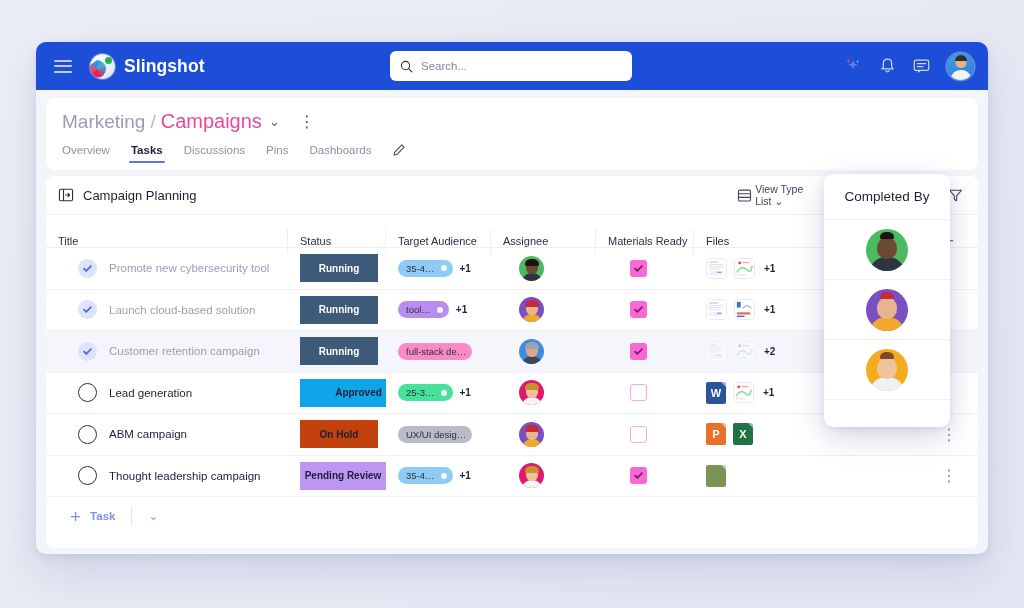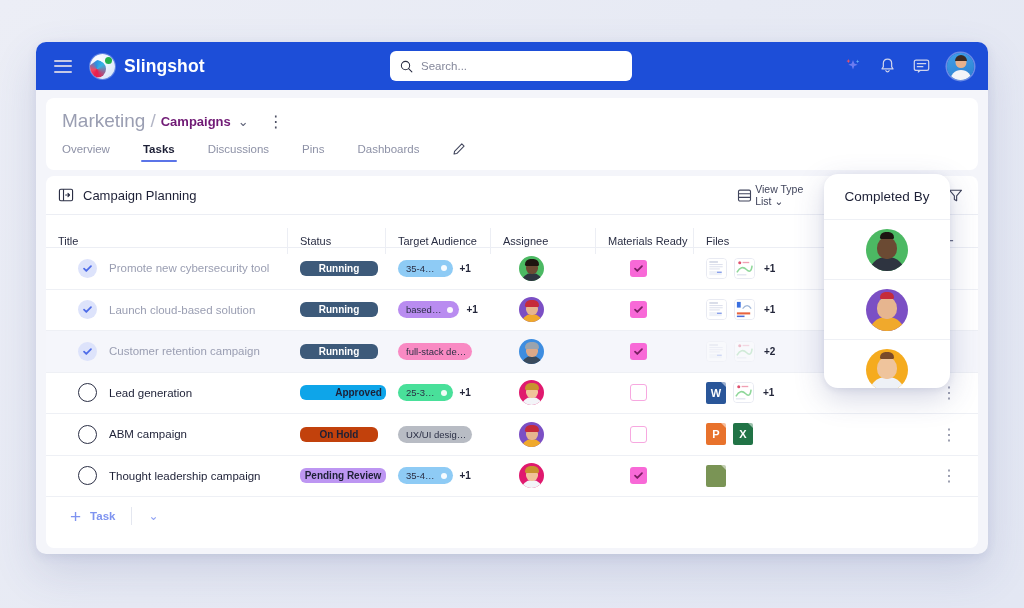--- a/index.html
+++ b/index.html
@@ -84,25 +84,25 @@
     width:22px; height:13px; border-radius:11px 11px 0 0; background:#f2f4f8; }
 
   
   .header-card {
     margin: 8px 10px 0 10px; background:#fff; border-radius: 8px;
     height: 72px; padding: 12px 16px 0 16px; position:relative;
   }
   .crumb-row { display:flex; align-items:center; gap:5px; }
   .crumb-parent { font-size:19px; color:#9a9eb2; font-weight:400; }
   .crumb-sep { font-size:19px; color:#b3b6c6; }
-  .crumb-current { font-size:13px; color:#701a75; font-weight:700; }
+  .crumb-current { font-size:20px; color:#ec4899; font-weight:400; }
   .crumb-caret { color:#5a5e75; font-size: 13px; margin-left:2px; cursor:pointer; }
   .crumb-kebab { margin-left: 14px; color:#4c5064; cursor:pointer; letter-spacing:0; }
 
-  .tabs { display:flex; align-items:flex-end; gap: 33px; margin-top: 10px; }
+  .tabs { display:flex; align-items:flex-end; gap: 21px; margin-top: 10px; }
   .tab { font-size: 11.5px; color:#8d91a6; padding-bottom: 7px; cursor:pointer; position:relative; }
   .tab.active { color:#1d2036; font-weight:700; }
   .tab.active::after {
     content:""; position:absolute; left:-2px; right:-2px; bottom:0; height: 2.5px;
     background:#5b74e8; border-radius:2px;
   }
   .tab-edit { padding-bottom:6px; cursor:pointer; }
 
   
   .table-card {
@@ -163,21 +163,21 @@
   }
   .chk-open {
     width: 19px; height:19px; border-radius:50%; border:1.6px solid #2b2f45;
     flex:none; cursor:pointer;
   }
   .task-name { font-size: 11.5px; color:#1d2036; white-space:nowrap; }
   .task-name.done { color:#9a9eb2; }
 
   .badge {
     display:inline-flex; align-items:center; justify-content:center;
-    height: 15px; min-width: 78px; border-radius: 6px;
+    height: 28px; min-width: 78px; border-radius: 0;
     font-size: 10px; font-weight: 700; padding: 0 9px; white-space:nowrap;
   }
 
   .tag {
     display:inline-flex; align-items:center; gap:6px;
     height: 17px; border-radius: 9px; padding: 0 6px 0 8px;
     font-size: 9.5px; color:#2a2e44; white-space:nowrap; max-width: 74px; overflow:hidden;
   }
   .tag .dot { width:6px; height:6px; border-radius:50%; background:rgba(255,255,255,.92); flex:none; }
   .plusn { font-size: 10px; color:#23263a; font-weight:700; }
@@ -215,22 +215,22 @@
   
   .add-row { height: 38px; display:flex; align-items:center; padding-left: 24px; gap: 0; }
   .add-task { display:flex; align-items:center; gap:9px; color:#7e93f0; cursor:pointer; }
   .add-task .pl { font-size: 19px; line-height:1; font-weight:300; }
   .add-task .lb { font-size: 11.5px; font-weight:700; }
   .add-div { width:1px; height:18px; background:#e4e7f0; margin: 0 16px; }
   .add-caret { color:#8ea0f3; font-size: 12px; cursor:pointer; }
 
   
   .popup {
-    position:absolute; left: 788px; top: 132px; width: 126px; height: 214px;
-    background:#fff; border-radius: 14px;
+    position:absolute; left: 788px; top: 132px; width: 126px; height: 253px;
+    background:#fff; border-radius: 9px;
     box-shadow: 0 10px 30px rgba(60,70,130,.22), 0 2px 6px rgba(60,70,130,.10);
     z-index: 20; overflow:hidden;
   }
   .popup-head {
     height: 46px; display:flex; align-items:center; justify-content:center;
     font-size: 13.5px; color:#1d2036; border-bottom:1px solid #eef0f5;
   }
   .popup-item {
     height: 60px; display:flex; align-items:center; justify-content:center;
     border-bottom:1px solid #eef0f5; cursor:pointer;
@@ -454,21 +454,21 @@
                 <path d="M2.2 6.2 L4.7 8.7 L9.8 3.4" stroke="#4e6ce8" stroke-width="1.9" fill="none" stroke-linecap="round" stroke-linejoin="round"></path>
               </svg>
             </span>
             <span class="task-name done">Launch cloud-based solution</span>
           </div>
           <div class="td cell-status">
             <span class="badge" style="background: rgb(61, 90, 122); color: rgb(255, 255, 255);">Running</span>
           </div>
           <div class="td cell-aud">
             <span class="tag" style="background: rgb(185, 140, 240);">
-              <span>based…</span>
+              <span>tool…</span>
               <span class="dot"></span>
             </span>
             <span class="plusn">+1</span>
           </div>
           <div class="td cell-assignee">
             <span class="av" style="background: rgb(123, 79, 196);">
               <span class="shirt" style="background: rgb(240, 169, 44);"></span>
               <span class="face" style="background: rgb(230, 181, 143);"></span>
               <span class="hair" style="top: 3px; width: 14px; height: 7px; border-radius: 7px 7px 2px 2px; background: rgb(198, 43, 58);"></span>
             </span>

